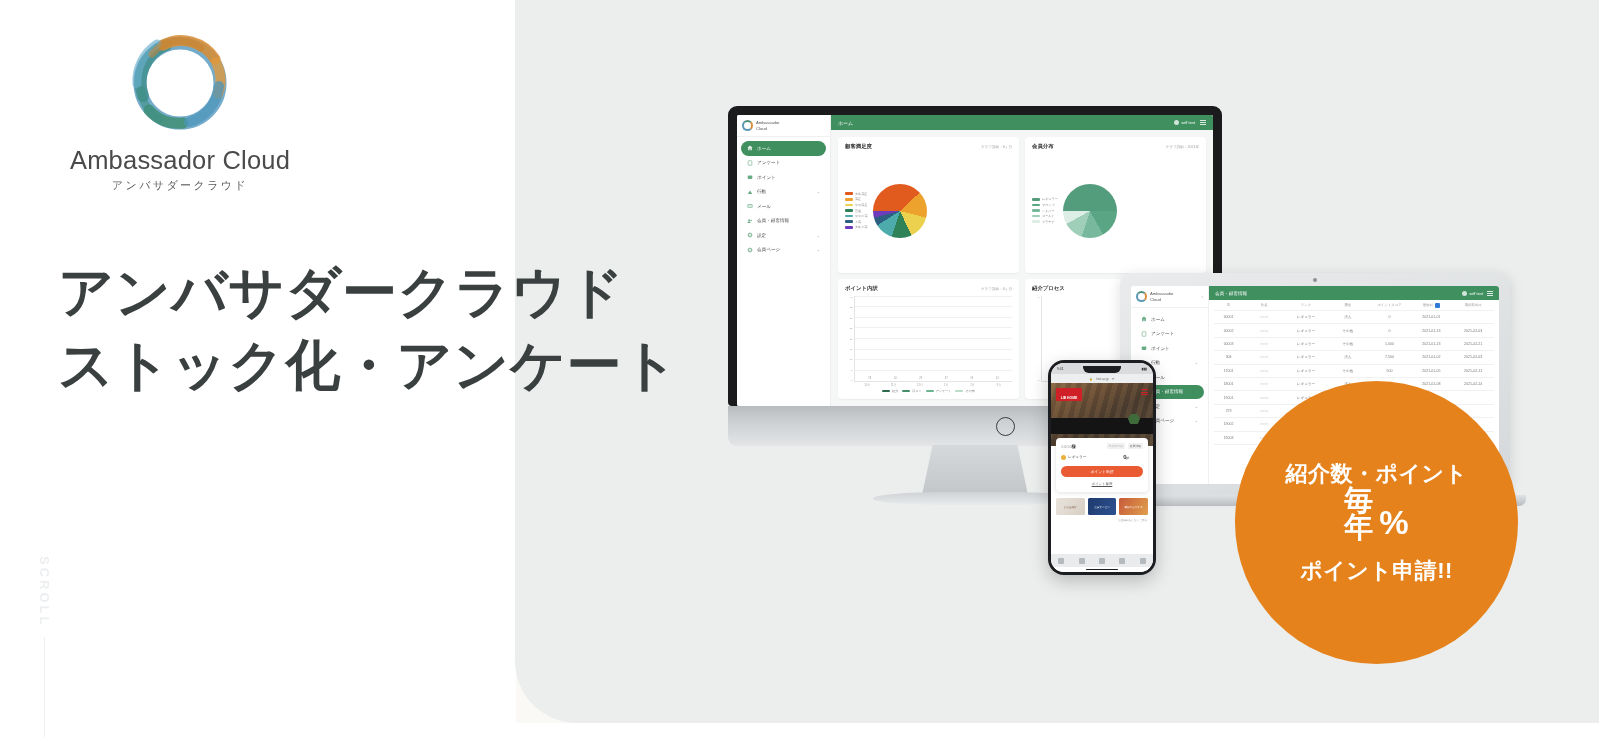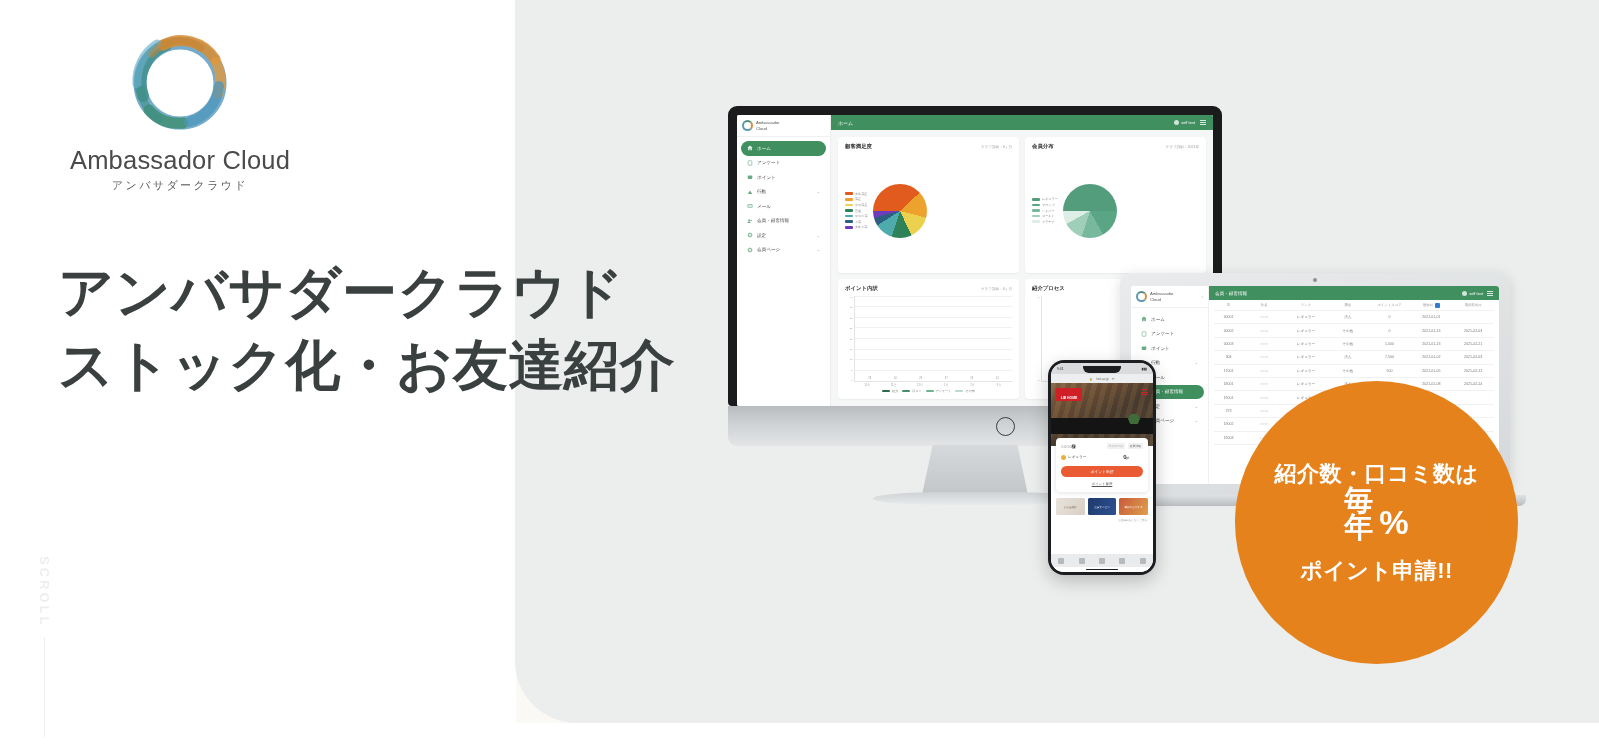--- a/index.html
+++ b/index.html
@@ -320,21 +320,21 @@
         <path d="M40 95 A40 40 0 0 1 22 66" stroke="#3e8f84" stroke-width="8" opacity=".6"></path>
       </g>
     </svg>
   </div>
   <div class="logo-name">Ambassador Cloud</div>
   <div class="logo-kana">アンバサダークラウド</div>
 </div>
 
 <h1 id="hero-headline">
   <div>アンバサダークラウド</div>
-  <div>ストック化・お友達紹介</div>
+  <div>ストック化・アンケート</div>
 </h1>
 
 <div id="scroll-indicator">
   <span class="scroll-text">SCROLL</span>
   <span class="scroll-line"></span>
 </div>
 
 <div id="device-cluster">
 
   <div id="desktop-monitor">
@@ -897,21 +897,21 @@
         </div>
         <div class="ph-home-ind">
             <i></i>
           </div>
       </div>
     </div>
   </div>
 </div>
 
 <div id="growth-badge">
-  <div class="bg-top">紹介数・口コミ数は</div>
+  <div class="bg-top">紹介数・ポイント</div>
   <div class="bg-mid">
     <div class="bg-every">
       <span style="display:block">毎</span>
         <span style="display:block">年</span>
     </div>
     <div class="bg-pct">%</div>
   </div>
   <div class="bg-bot">ポイント申請!!</div>
 </div>
 

